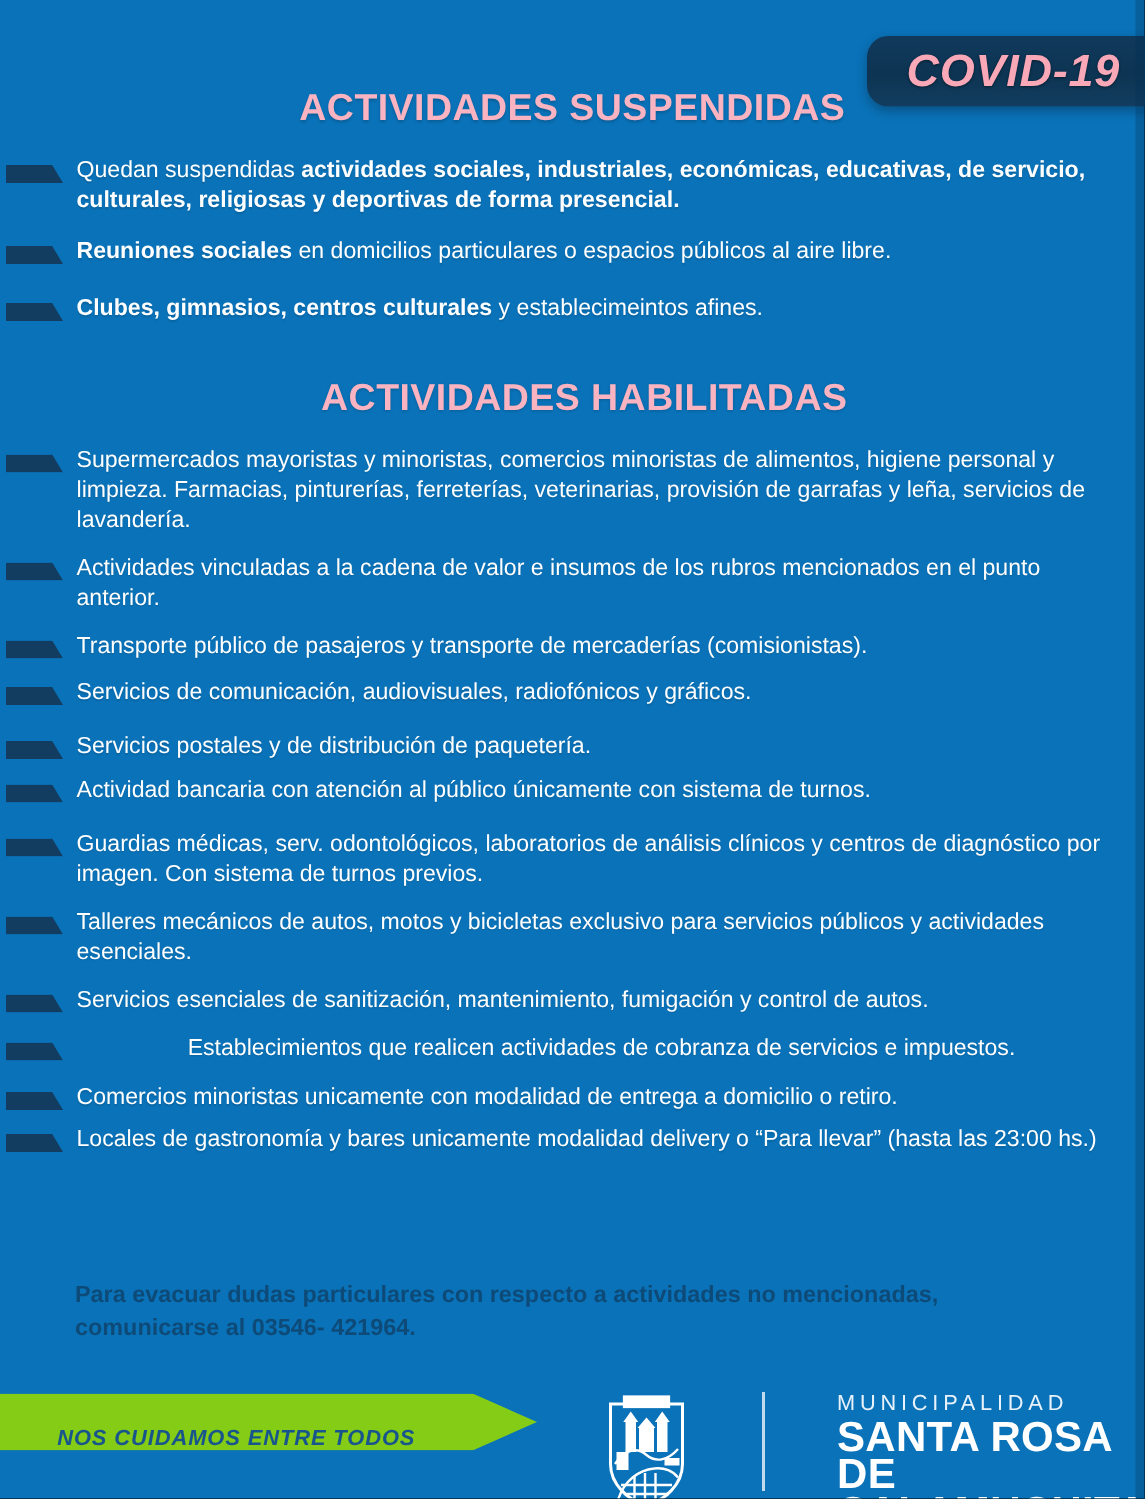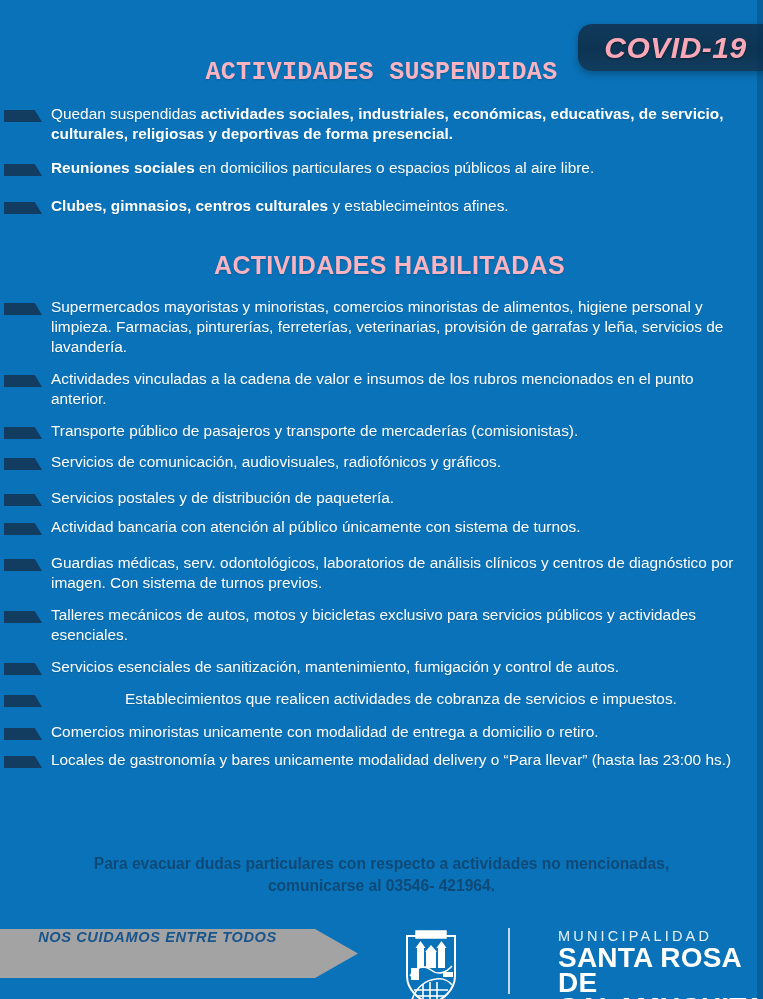--- a/index.html
+++ b/index.html
@@ -51,21 +51,21 @@
 
   
   .section-heading {
     text-align: center;
     color: #f9b3c1;
     font-size: 25px;
     font-weight: bold;
     letter-spacing: 0.3px;
     text-shadow: 0 1px 2px rgba(0,0,0,0.18);
   }
-  #h-suspendidas { position: absolute; top: 58px;  left: 0; right: 0; font-family: Liberation Mono, monospace; }
+  #h-suspendidas { position: absolute; top: 58px;  left: 0; right: 0; }
   #h-habilitadas { position: absolute; top: 251px; left: 16px; right: 0; }
 
   
   .list {
     position: absolute;
     left: 4px;
     width: 763px;
   }
   #list-suspendidas { top: 104px; }
   #list-habilitadas { top: 297px; }
@@ -95,38 +95,37 @@
     text-shadow: 0 1px 1px rgba(0,0,0,0.12);
   }
   .item p b { font-weight: bold; }
 
   
   .footer-note {
     position: absolute;
     top: 853px;
     left: 50px;
     width: 663px;
-    text-align: center;
     color: #0e4a77;
     font-size: 15.6px;
     font-weight: bold;
     line-height: 22px;
   }
 
   
   .pink-banner {
     position: absolute;
     left: 0;
     top: 929px;
     width: 358px;
-    height: 49px;
-    background: #a3a3a3;
+    height: 38px;
+    background: #84cc16;
     clip-path: polygon(0 0, 88% 0, 100% 50%, 88% 100%, 0 100%);
     display: flex;
-    align-items: flex-start;
+    align-items: flex-end;
   }
   .pink-banner span {
     display: block;
     width: 88%;
     text-align: center;
     color: #17558c;
     font-size: 14.6px;
     font-weight: bold;
     font-style: italic;
     letter-spacing: 0.6px;

